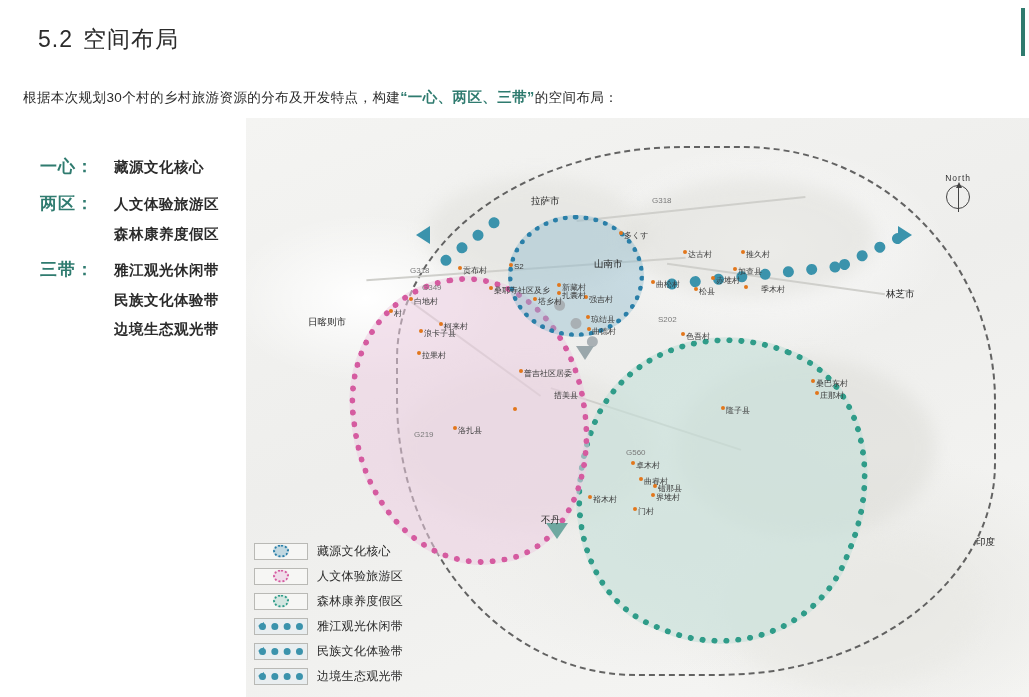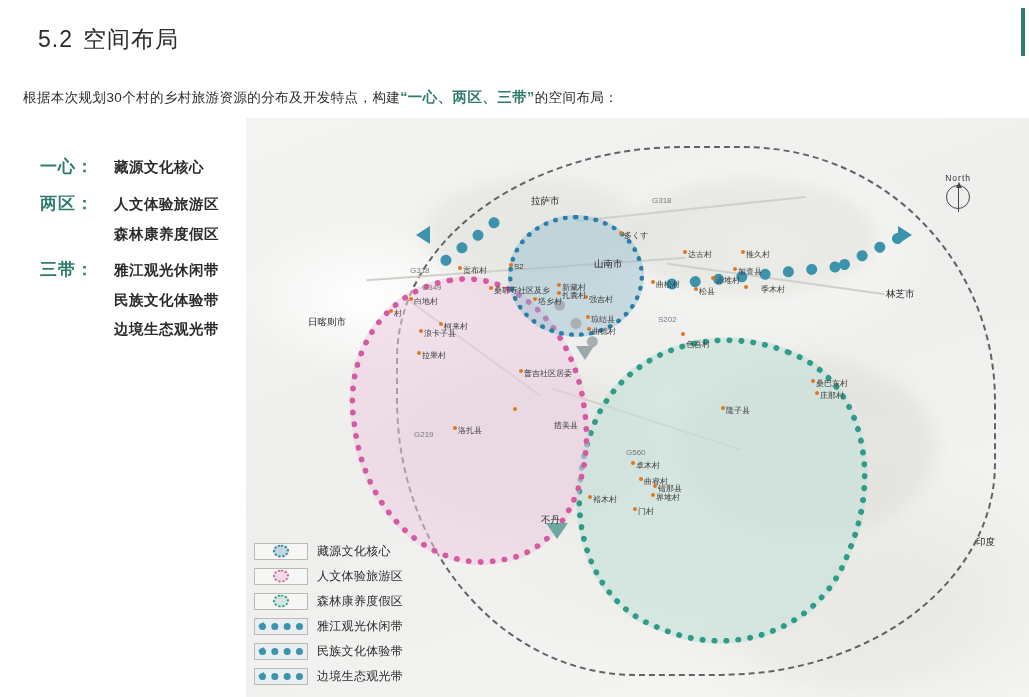--- a/index.html
+++ b/index.html
@@ -395,35 +395,35 @@
       <div class="mlabel" style="left: 248px; top: 167px;">桑耶寺社区及乡</div>
       <div class="mdot" style="left: 212px; top: 148px;"></div>
       <div class="mlabel" style="left: 217px; top: 147px;">贡布村</div>
       <div class="mdot" style="left: 263px; top: 145px;"></div>
       <div class="mlabel" style="left: 268px; top: 144px;">S2</div>
       <div class="mdot" style="left: 340px; top: 197px;"></div>
       <div class="mlabel" style="left: 345px; top: 196px;">琼结县</div>
       <div class="mdot" style="left: 341px; top: 209px;"></div>
       <div class="mlabel" style="left: 346px; top: 208px;">曲德村</div>
       <div class="mdot" style="left: 435px; top: 214px;"></div>
-      <div class="mlabel" style="left: 440px; top: 213px; margin-top: 8px;">色吾村</div>
+      <div class="mlabel" style="left: 440px; top: 213px;">色吾村</div>
       <div class="mdot" style="left: 163px; top: 179px;"></div>
       <div class="mlabel" style="left: 168px; top: 178px;">白地村</div>
       <div class="mdot" style="left: 143px; top: 191px;"></div>
       <div class="mlabel" style="left: 148px; top: 190px;">村</div>
       <div class="mdot" style="left: 173px; top: 211px;"></div>
       <div class="mlabel" style="left: 178px; top: 210px;">浪卡子县</div>
       <div class="mdot" style="left: 193px; top: 204px;"></div>
       <div class="mlabel" style="left: 198px; top: 203px;">柯来村</div>
       <div class="mdot" style="left: 171px; top: 233px;"></div>
       <div class="mlabel" style="left: 176px; top: 232px;">拉果村</div>
       <div class="mdot" style="left: 273px; top: 251px;"></div>
       <div class="mlabel" style="left: 278px; top: 250px;">普吉社区居委</div>
       <div class="mdot" style="left: 267px; top: 289px;"></div>
-      <div class="mlabel" style="left: 272px; top: 302px; padding-left: 36px;">措美县</div>
+      <div class="mlabel" style="left: 272px; top: 272px; padding-left: 36px;">措美县</div>
       <div class="mdot" style="left: 207px; top: 308px;"></div>
       <div class="mlabel" style="left: 212px; top: 307px;">洛扎县</div>
       <div class="mdot" style="left: 475px; top: 288px;"></div>
       <div class="mlabel" style="left: 480px; top: 287px;">隆子县</div>
       <div class="mdot" style="left: 565px; top: 261px;"></div>
       <div class="mlabel" style="left: 570px; top: 260px;">桑巴东村</div>
       <div class="mdot" style="left: 569px; top: 273px;"></div>
       <div class="mlabel" style="left: 574px; top: 272px;">庄那村</div>
       <div class="mdot" style="left: 385px; top: 343px;"></div>
       <div class="mlabel" style="left: 390px; top: 342px;">卓木村</div>

